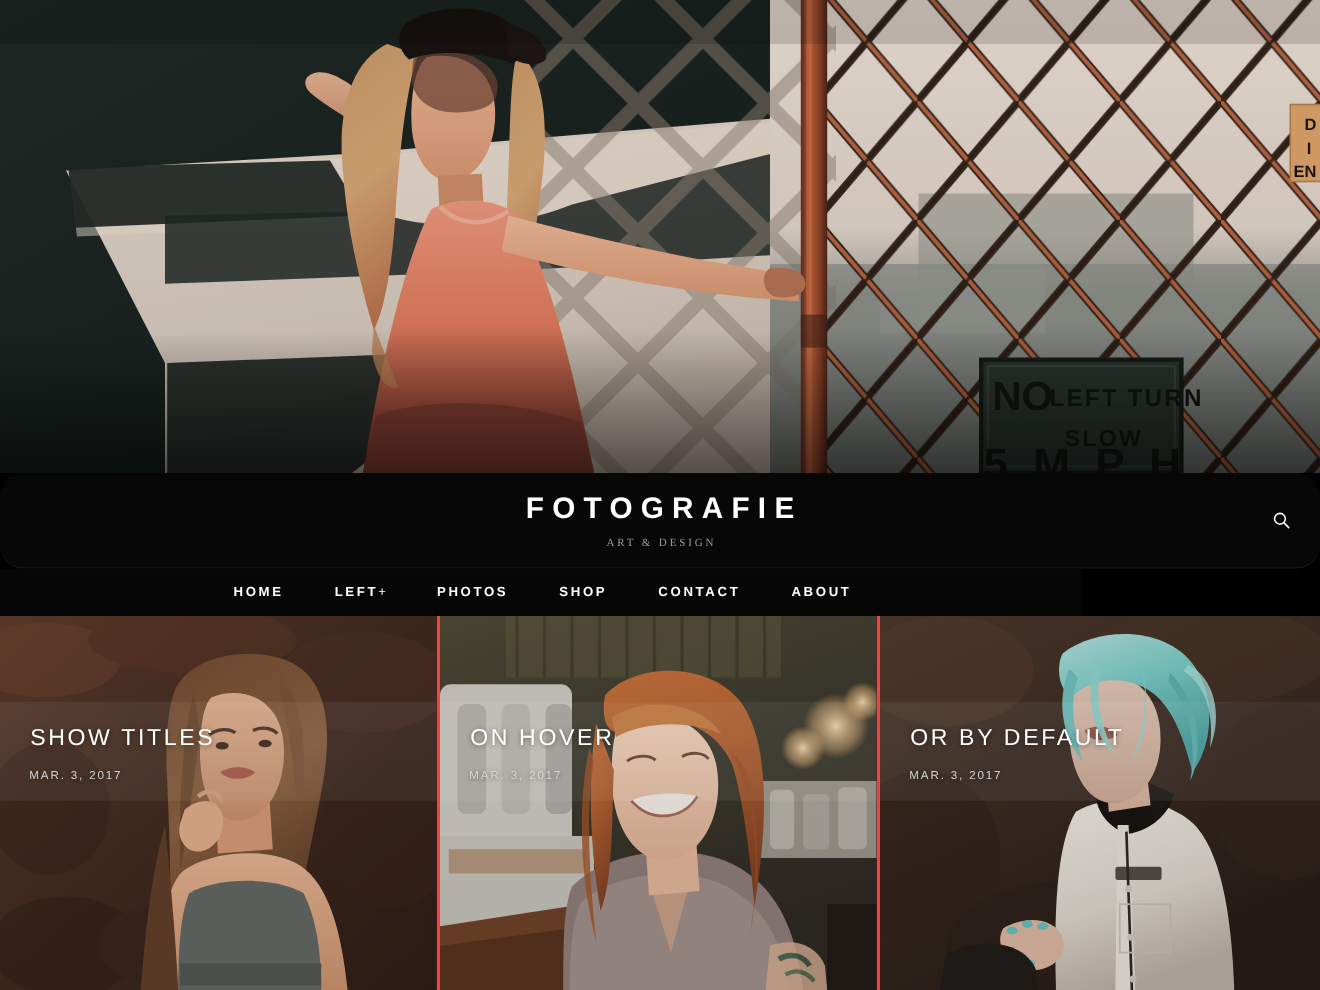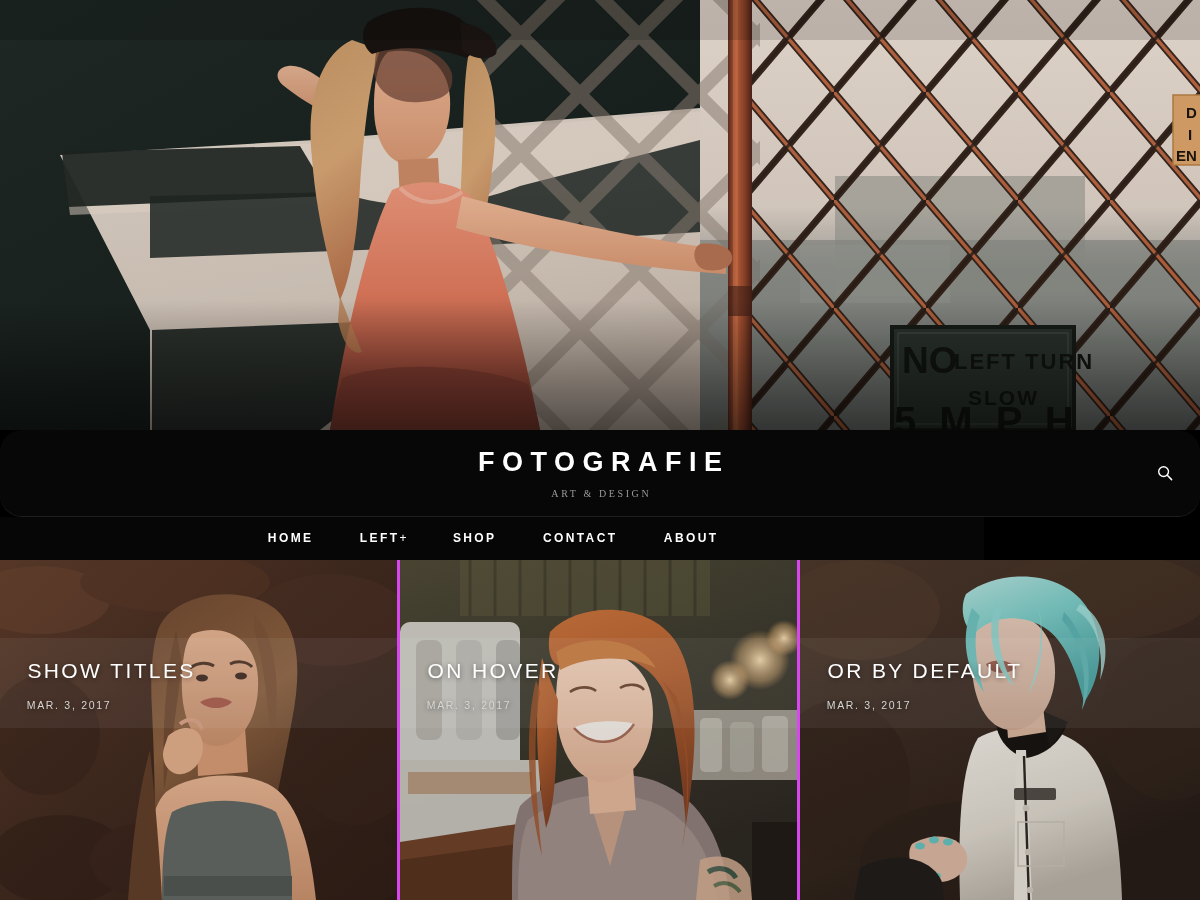--- a/index.html
+++ b/index.html
@@ -73,21 +73,21 @@
     padding:0 22px;
     line-height:43px;
     cursor:pointer;
     white-space:nowrap;
   }
   .nav-item .caret { font-weight:400; letter-spacing:0; }
 
   
   .card-grid {
     position:relative; width:1200px; height:340px;
-    display:flex; background:#d946ef;
+    display:flex; background:#ef4444;
   }
   .card {
     position:relative;
     width:397px; height:340px;
     margin-right:3px;
     overflow:hidden;
     cursor:pointer;
     background:#151010;
   }
   .card:last-child { margin-right:0; width:400px; }
@@ -278,20 +278,21 @@
         <circle cx="6.6" cy="6.6" r="4.9" fill="none" stroke="#ffffff" stroke-width="1.4"></circle>
         <line x1="10.3" y1="10.3" x2="14.6" y2="14.6" stroke="#ffffff" stroke-width="1.5" stroke-linecap="round"></line>
       </svg>
     </button>
   </header>
 
   <nav class="main-nav">
     <ul class="nav-list">
       <li class="nav-item"><span>HOME</span></li>
       <li class="nav-item"><span>LEFT</span><span class="caret">+</span></li>
+      <li class="nav-item"><span>PHOTOS</span></li>
       <li class="nav-item"><span>SHOP</span></li>
       <li class="nav-item"><span>CONTACT</span></li>
       <li class="nav-item"><span>ABOUT</span></li>
     </ul>
   </nav>
 
   <section class="card-grid">
 
     <article class="card">
       <div class="art">

